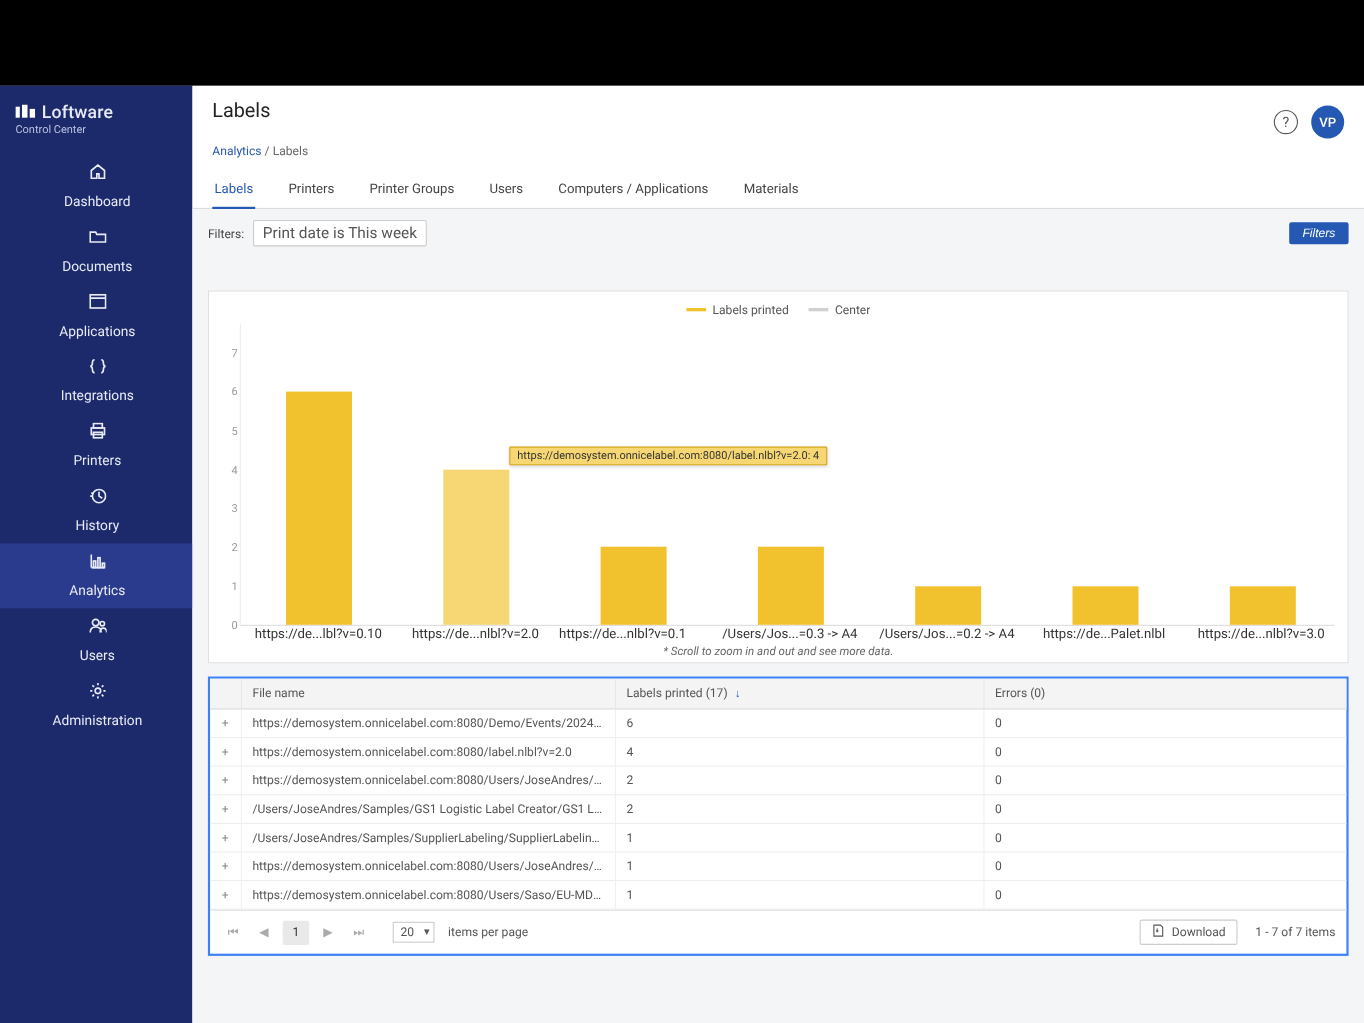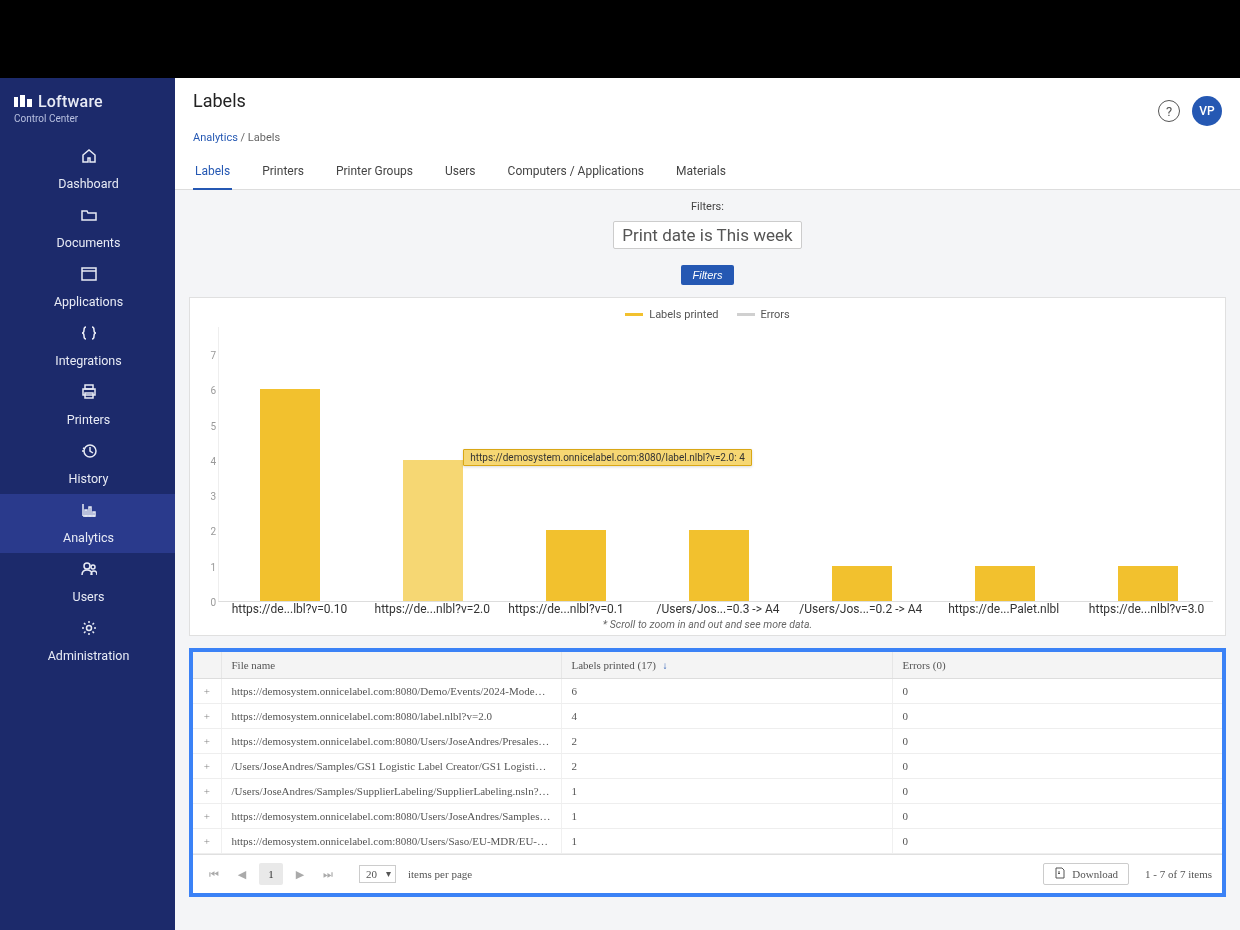--- a/index.html
+++ b/index.html
@@ -70,34 +70,34 @@
     font-size: 12px; font-weight: 500; cursor: pointer;
   }
   .tabs {
     display: flex; gap: 28px; padding: 0 18px; margin-top: 12px;
     border-bottom: 1px solid #ddd; font-size: 12px;
   }
   .tab { padding: 8px 2px 10px 2px; color: #444; cursor: pointer; }
   .tab.active { color: #2558b3; border-bottom: 2px solid #2558b3; margin-bottom: -1px; }
   .content { flex: 1; overflow: auto; background: #f4f5f7; padding: 10px 14px 14px 14px; display:flex; flex-direction:column; gap:12px;}
   
-  .filters-row { display: flex; align-items: center; gap: 8px; flex-direction: column; }
+  .filters-row { display: flex; align-items: center; gap: 8px; }
   .filters-label { font-size: 11px; color: #444; }
   .filter-chip {
     background: #fff; border: 1px solid #ccc; border-radius: 2px;
-    padding: 3px 8px; font-size: 17px; color: #555; cursor: pointer;
+    padding: 3px 8px; font-size: 14px; color: #555; cursor: pointer;
   }
   .spacer { flex: 1; }
   .filters-btn {
     background: #2558b3; color: #fff; border: none; border-radius: 2px;
     padding: 4px 12px; font-size: 11px; cursor: pointer; font-style: italic;
   }
   
   .chart-card {
-    background: #fff; border: 1px solid #e0e0e0; padding: 10px 12px 4px 12px;
+    background: #fff; border: 1px solid #e0e0e0; padding: 10px 12px 4px 12px; margin-top: 28px;
   }
   .legend { display: flex; justify-content: center; gap: 18px; font-size: 11px; color: #555; margin-bottom: 6px;}
   .legend-item { display: flex; align-items: center; gap: 6px; }
   .swatch { width: 18px; height: 3px; display: inline-block; }
   .chart-area {
     position: relative; height: 275px; display: flex;
   }
   .y-axis {
     width: 16px; position: relative; font-size: 10px; color: #999; text-align: right;
   }
@@ -110,21 +110,21 @@
   .xlabel { position: absolute; transform: translateX(-50%); white-space: nowrap; }
   .xlabel-row { position: relative; height: 14px; }
   .tooltip {
     position: absolute; background: #f6d773; border: 1px solid #d9a715;
     font-size: 10px; padding: 2px 6px; color: #333; border-radius: 1px;
     white-space: nowrap; z-index: 5;
     box-shadow: 0 1px 3px rgba(0,0,0,.15);
   }
   .chart-note { text-align: center; font-size: 10.5px; font-style: italic; color: #666; margin-top: 2px;}
   
-  .table-wrap { background: #fff; border: 4px solid #3b82f6; font-family: Liberation Serif, serif; }
+  .table-wrap { background: #fff; border: 2px solid #3b82f6; }
   table { width: 100%; border-collapse: collapse; font-size: 11px; }
   thead th {
     text-align: left; font-weight: 400; color: #555;
     background: #f4f4f4; padding: 7px 10px; border-bottom: 1px solid #ddd;
     border-right: 1px solid #e6e6e6;
   }
   thead th:last-child { border-right: none; }
   .sort-arrow { color: #2558b3; font-size: 10px; margin-left: 4px;}
   tbody td {
     padding: 6px 10px; border-bottom: 1px solid #eee; color: #555;
@@ -296,21 +296,21 @@
       </div>
 
       <div class="chart-card">
         <div class="legend" id="legend">
             <span class="legend-item">
               <span class="swatch" style="background:#f2c12e"></span>
               <span>Labels printed</span>
             </span>
             <span class="legend-item">
               <span class="swatch" style="background:#d0d0d0"></span>
-              <span>Errors</span>
+              <span>Center</span>
             </span>
           </div>
         <div class="chart-area">
           <div class="y-axis" id="yaxis">
               <div class="y-tick" style="bottom: 0px;">0</div>
               <div class="y-tick" style="bottom: 35.2857px;">1</div>
               <div class="y-tick" style="bottom: 70.5714px;">2</div>
               <div class="y-tick" style="bottom: 105.857px;">3</div>
               <div class="y-tick" style="bottom: 141.143px;">4</div>
               <div class="y-tick" style="bottom: 176.429px;">5</div>
@@ -318,21 +318,21 @@
               <div class="y-tick" style="bottom: 247px;">7</div>
             </div>
           <div class="plot" id="plot">
               <div class="bar" style="height: 211.714px; left: 41.4286px;"></div>
               <div class="bar highlight" style="height: 141.143px; left: 184.286px;"></div>
               <div class="bar" style="height: 70.5714px; left: 327.143px;"></div>
               <div class="bar" style="height: 70.5714px; left: 470px;"></div>
               <div class="bar" style="height: 35.2857px; left: 612.857px;"></div>
               <div class="bar" style="height: 35.2857px; left: 755.714px;"></div>
               <div class="bar" style="height: 35.2857px; left: 898.571px;"></div>
-              <div class="tooltip" style="left: 244.286px; bottom: 135px;">https://demosystem.onnicelabel.com:8080/label.nlbl?v=2.0: 4</div>
+              <div class="tooltip" style="left: 244.286px; bottom: 145px;">https://demosystem.onnicelabel.com:8080/label.nlbl?v=2.0: 4</div>
             </div>
         </div>
         <div class="xlabel-row" id="xlabels">
             <div class="xlabel" style="left: 87.4286px;">https://de...lbl?v=0.10</div>
             <div class="xlabel" style="left: 230.286px;">https://de...nlbl?v=2.0</div>
             <div class="xlabel" style="left: 364px;">https://de...nlbl?v=0.1</div>
             <div class="xlabel" style="left: 516px;">/Users/Jos...=0.3 -&gt; A4</div>
             <div class="xlabel" style="left: 658.857px;">/Users/Jos...=0.2 -&gt; A4</div>
             <div class="xlabel" style="left: 801.714px;">https://de...Palet.nlbl</div>
             <div class="xlabel" style="left: 944.571px;">https://de...nlbl?v=3.0</div>

